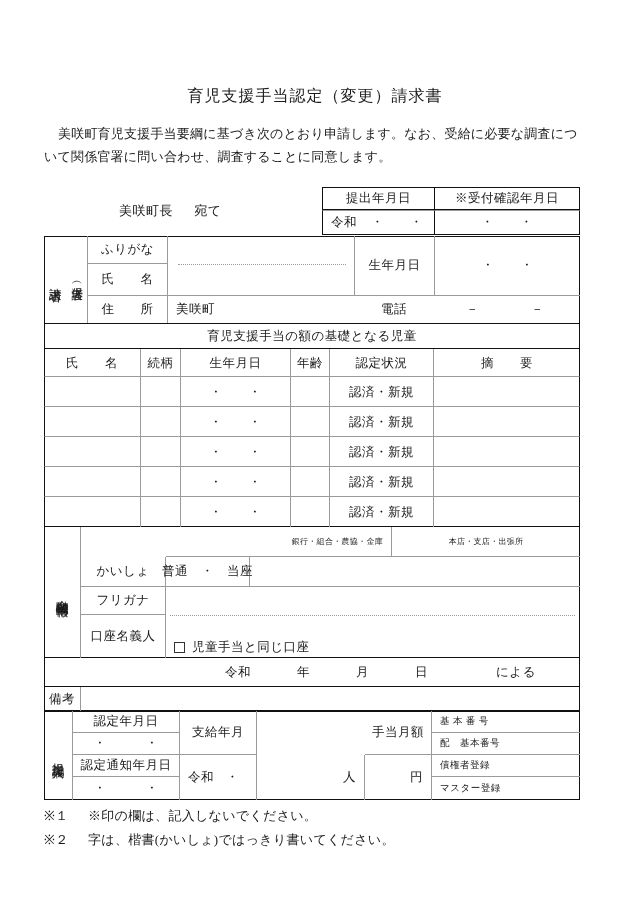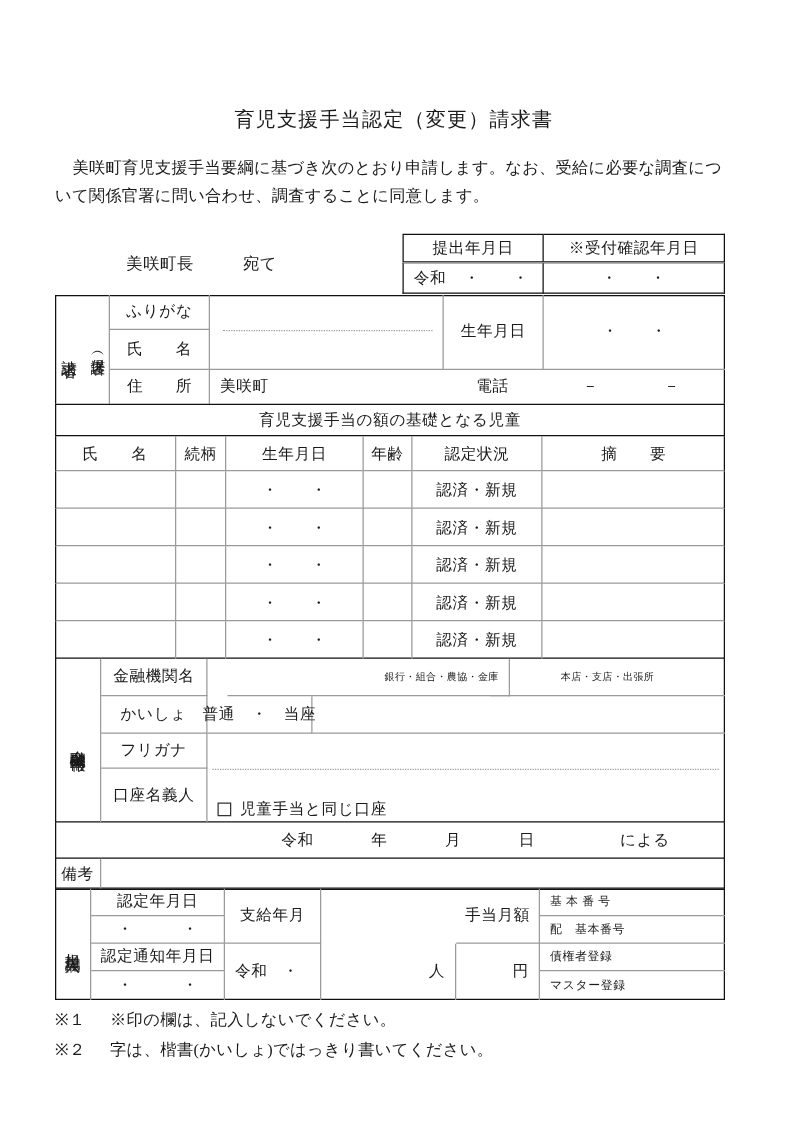--- a/index.html
+++ b/index.html
@@ -112,21 +112,21 @@
   .note-label { display: inline-block; width: 44px; }
 </style>
 </head>
 <body>
 
 <div class="page">
 
   <div class="doc-title">育児支援手当認定（変更）請求書</div>
   <div class="intro">美咲町育児支援手当要綱に基づき次のとおり申請します。なお、受給に必要な調査について関係官署に問い合わせ、調査することに同意します。</div>
 
-  <div class="cell" style="left:68px; top:196px; width:120px; height:30px; font-size:13px;">美咲町長</div>
+  <div class="cell" style="left:86px; top:196px; width:120px; height:30px; font-size:13px;">美咲町長</div>
   <div class="cell" style="left:178px; top:196px; width:60px; height:30px; font-size:13px;">宛て</div>
 
   <div class="cell bold-box" style="left:322px; top:187px; width:113px; height:23px;">提出年月日</div>
   <div class="cell bold-l bold-r bold-b left" style="left:322px; top:210px; width:113px; height:25px; border-top:1px solid #9a9a9a;">
     <span>令和</span>
     <span style="margin-left:14px;">・　　・</span>
   </div>
 
   <div class="cell bold-box" style="left:435px; top:187px; width:145px; height:23px; border-left:none;text-align:right;">※受付確認年月日</div>
   <div class="cell bold-l bold-r bold-b" style="left:435px; top:210px; width:145px; height:25px; border-top:1px solid #9a9a9a; border-left:none;">・　　・</div>
@@ -204,22 +204,21 @@
   <div class="cell br" style="left:181px; top:497px; width:110px; height:30px;">・　　・</div>
   <div class="cell br" style="left:291px; top:497px; width:39px; height:30px;"></div>
   <div class="cell br" style="left:330px; top:497px; width:104px; height:30px;">認済・新規</div>
   <div class="cell" style="left:434px; top:497px; width:146px; height:30px;"></div>
 
   <div class="abs bold-l bold-r bold-b" style="left:44px; top:527px; width:536px; height:131px;"></div>
   <div class="vert-wrap" style="left:44px; top:527px; width:37px; height:131px; border-right:1px solid #9a9a9a;">
     <span class="vert">金融機関情報</span>
   </div>
 
-  <div class="cell br bb" style="left:81px; top:527px; width:85px; height:30px;">金融機関名</div>
-  <div class="cell br bb right" style="left:182px; top:527px; width:226px; height:30px;">
+  <div class="cell br bb right" style="left:166px; top:527px; width:226px; height:30px;">
     <span class="tiny">銀行・組合・農協・金庫</span>
   </div>
   <div class="cell bb" style="left:392px; top:527px; width:188px; height:30px;">
     <span class="tiny">本店・支店・出張所</span>
   </div>
 
   <div class="cell br bb" style="left:81px; top:557px; width:85px; height:30px;">かいしょ</div>
   <div class="cell br bb" style="left:166px; top:557px; width:84px; height:30px;">普通　・　当座</div>
   <div class="cell bb left" style="left:250px; top:557px; width:330px; height:30px;"></div>
 

